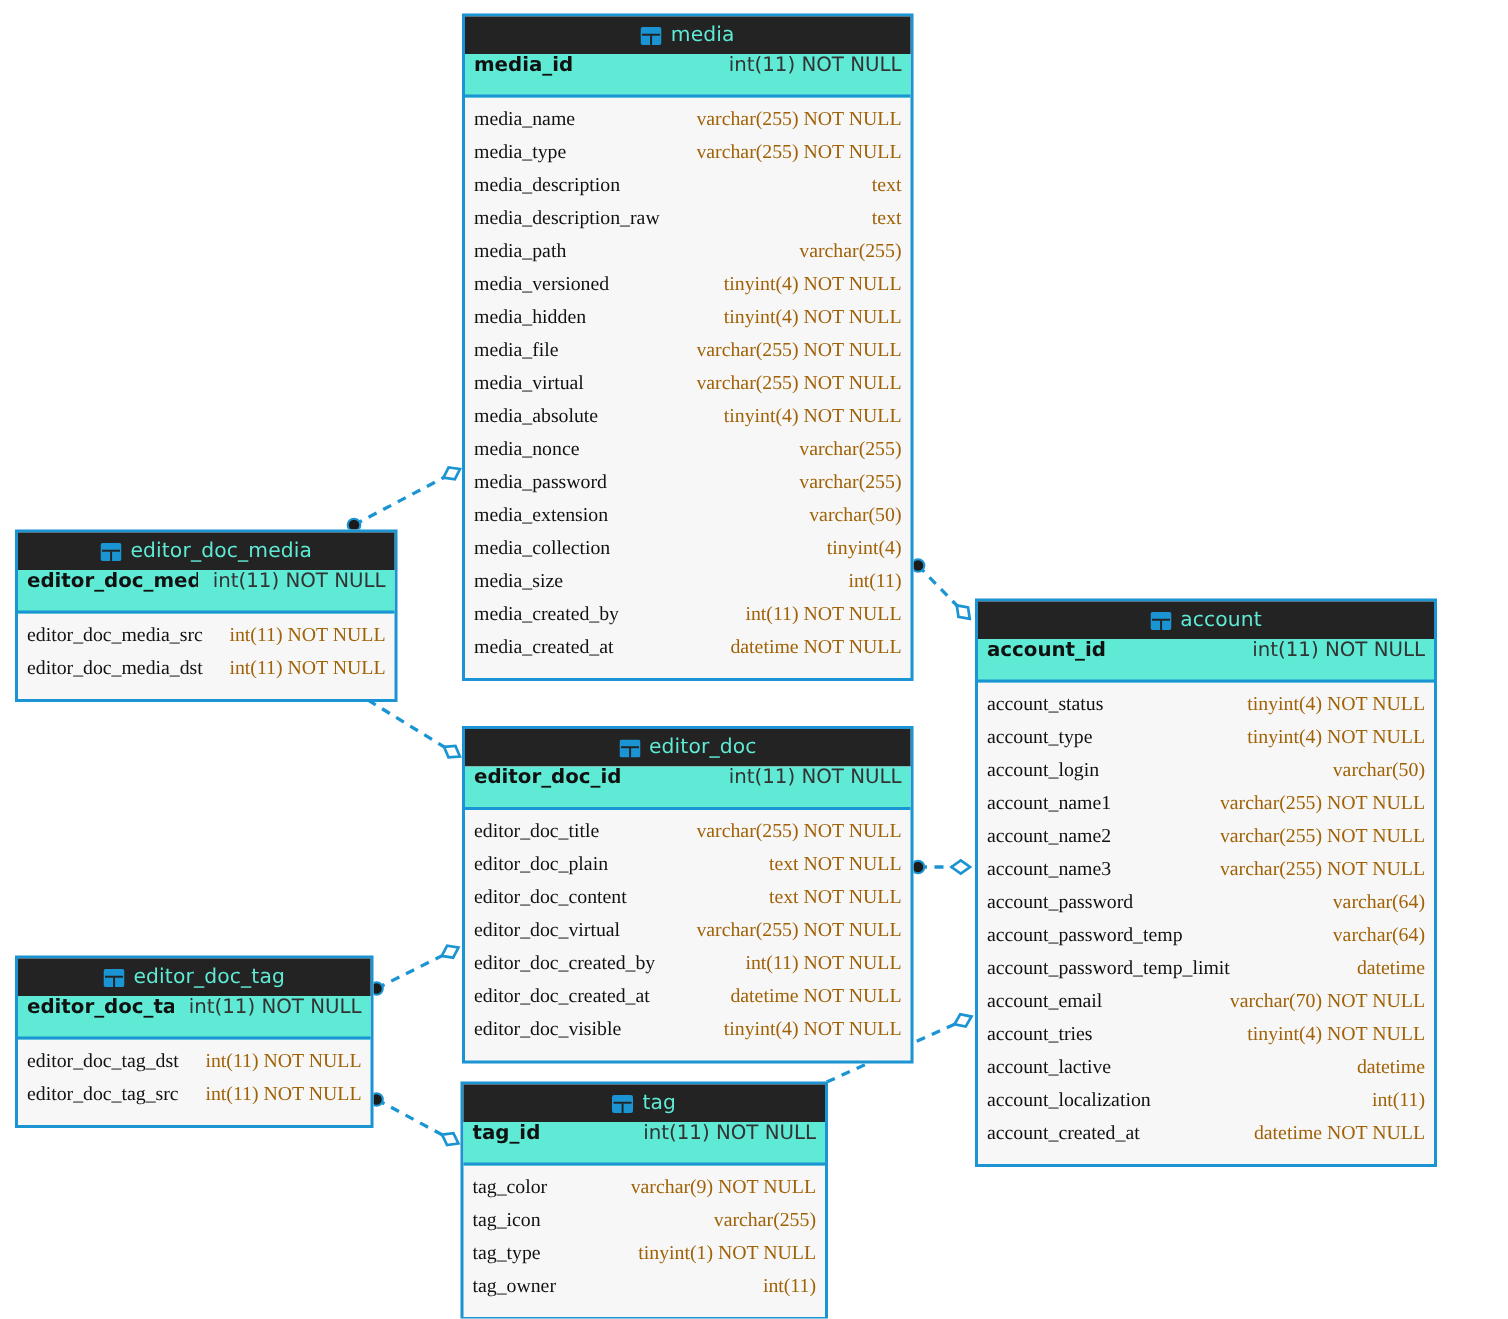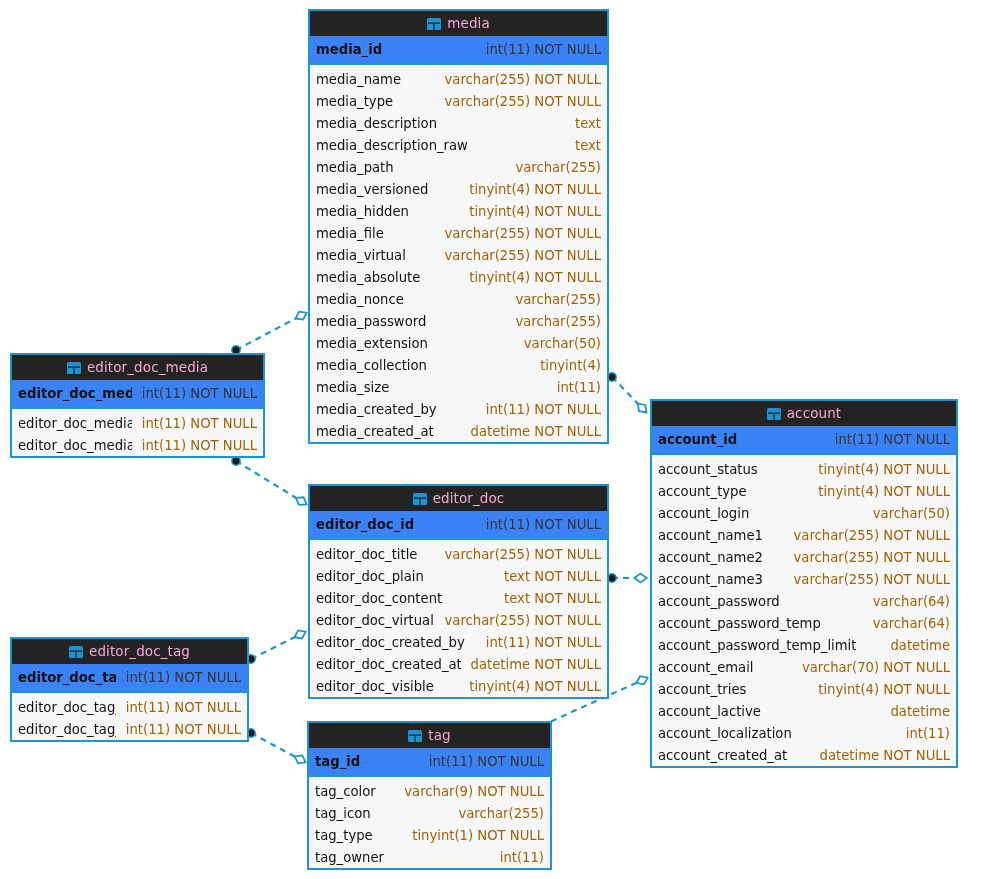--- a/index.html
+++ b/index.html
@@ -35,21 +35,21 @@
   .entity {
     position: absolute;
     box-sizing: border-box;
     border: 2px solid #1a94d2;
     background: #f7f7f7;
     box-shadow: 0 0 0 0 rgba(0,0,0,0);
   }
 
   .entity-header {
     background: #232323;
-    color: #f9a8d4;
+    color: #5eead4;
     height: 25px;
     line-height: 25px;
     text-align: center;
     font-size: 13.5px;
     white-space: nowrap;
     overflow: hidden;
     display: flex;
     align-items: center;
     justify-content: center;
     gap: 6px;
@@ -63,44 +63,45 @@
     flex: 0 0 auto;
   }
   .table-icon svg { display:block; }
 
   .entity-header .title-text {
     font-weight: normal;
     letter-spacing: 0.1px;
   }
 
   .pk-row {
-    background: #3b82f6;
+    background: #5eead4;
     border-bottom: 2px solid #1a94d2;
     display: flex;
-    align-items: center;
+    align-items: flex-start;
     height: 27px;
     padding: 0 6px;
     font-size: 13.2px;
     color: #111;
   }
   .pk-row .fname {
     font-weight: bold;
     flex: 1 1 auto;
     white-space: nowrap;
     overflow: hidden;
   }
   .pk-row .ftype {
     flex: 0 0 auto;
     color: #333;
     padding-left: 10px;
     white-space: nowrap;
   }
 
   .fields {
-    padding: 3px 0 0 0;
+    padding: 3px 0 10px 0;
+    font-family: Liberation Serif, serif;
   }
 
   .field-row {
     display: flex;
     align-items: center;
     height: 22px;
     padding: 0 6px;
     font-size: 13.2px;
     color: #111;
   }

